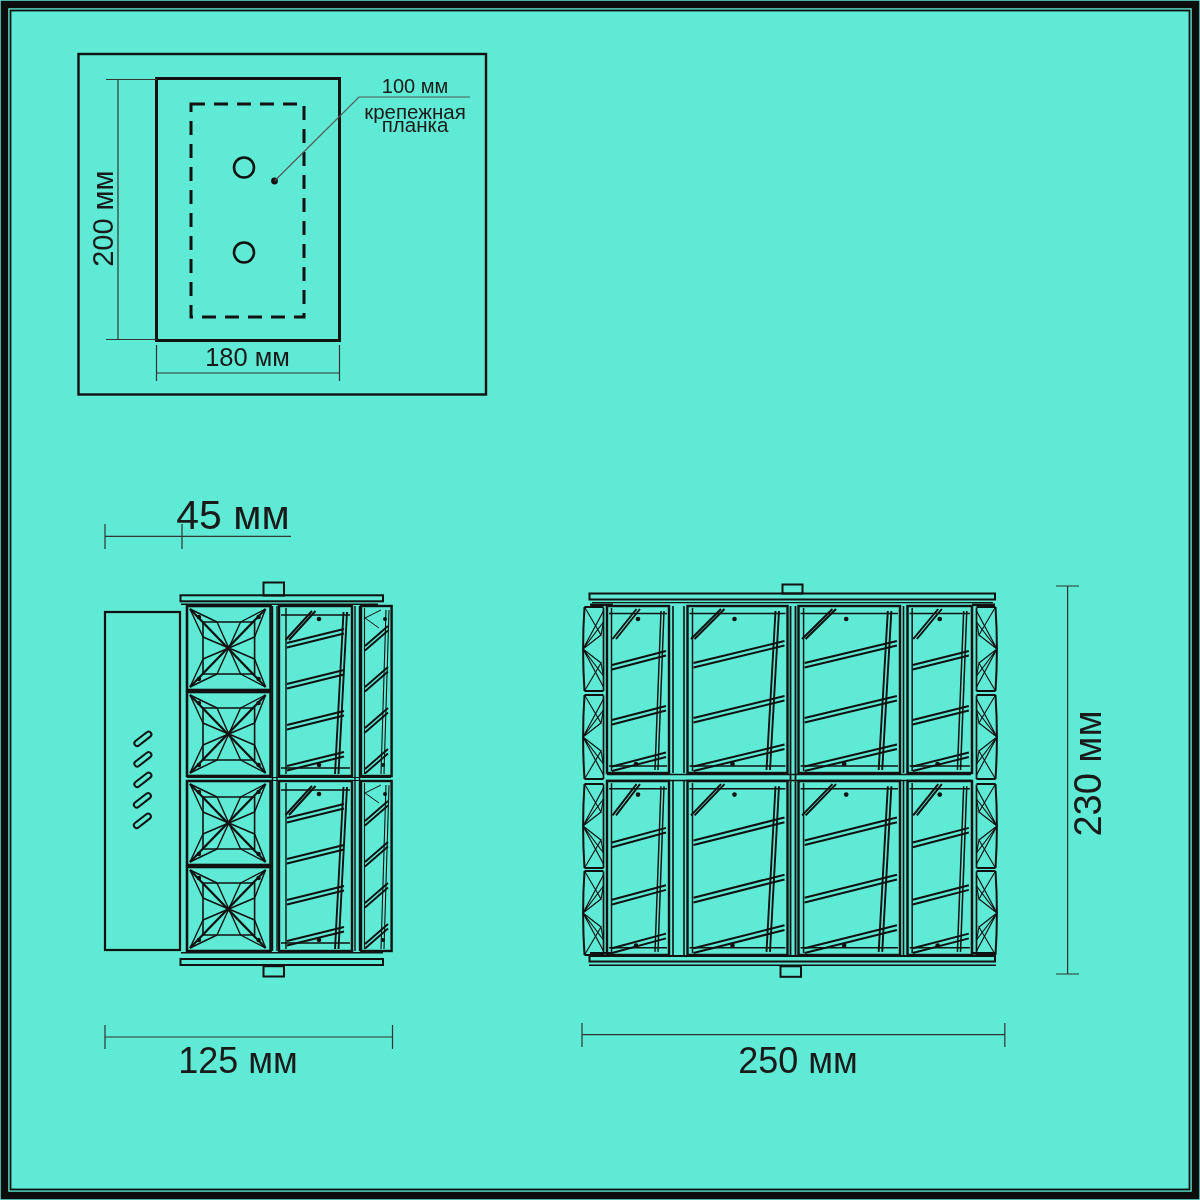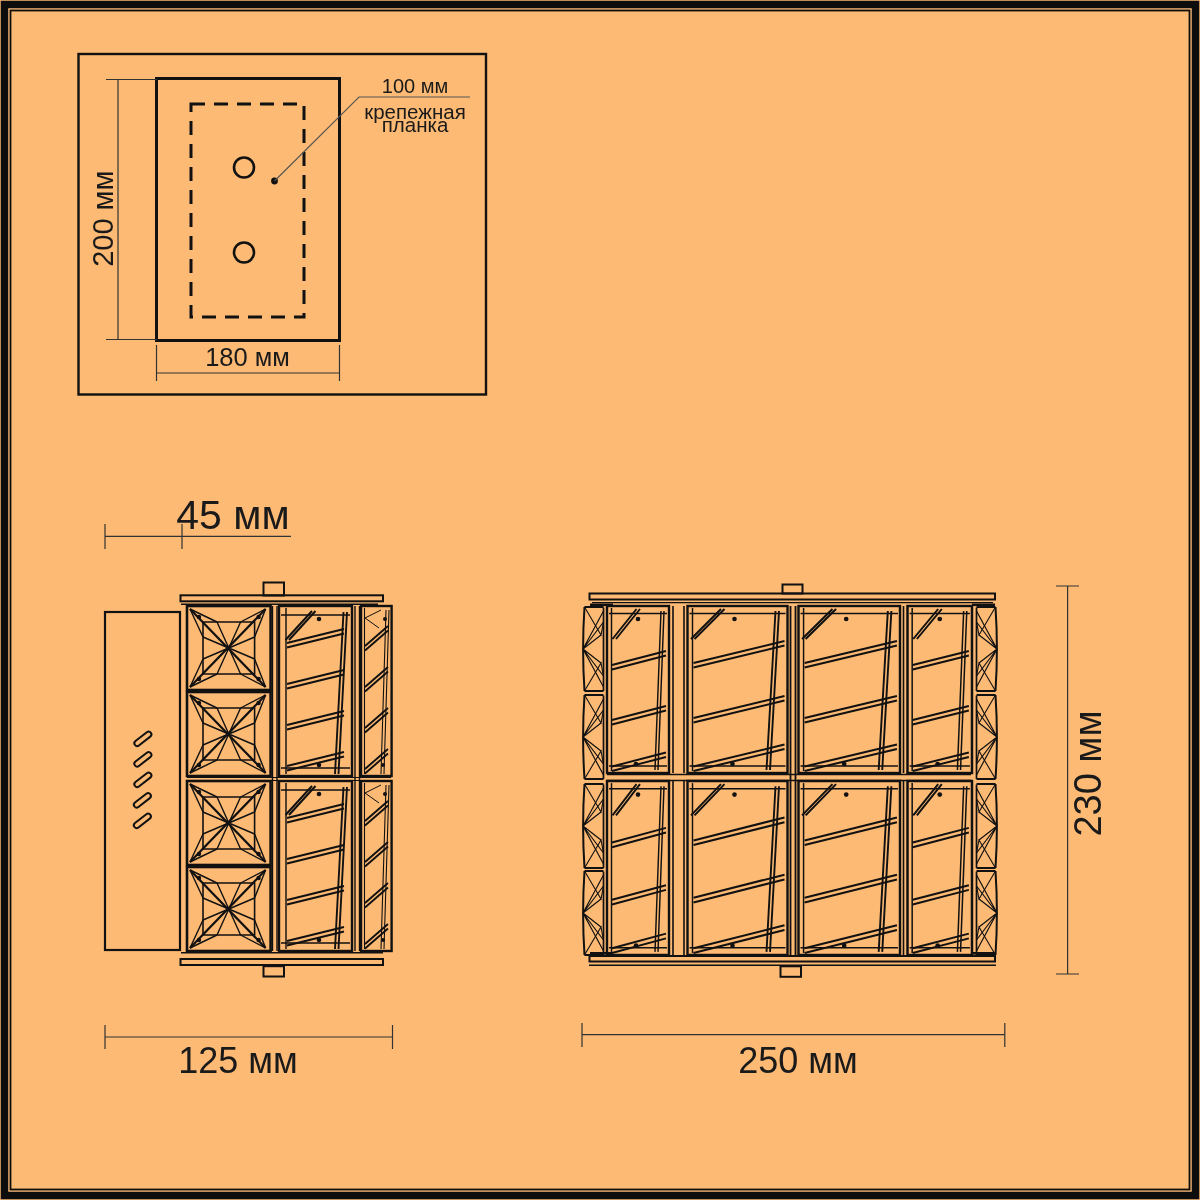--- a/index.html
+++ b/index.html
@@ -1,16 +1,16 @@
 <!DOCTYPE html>
 <html><head>
 <meta charset="utf-8">
 <style>
   html,body{margin:0;padding:0;background:#fff;}
-  .page{width:1200px;height:1200px;position:relative;background:#fdba74;}
+  .page{width:1200px;height:1200px;position:relative;background:#5eead4;}
   svg{display:block;}
   text{font-family:"Liberation Sans", sans-serif;fill:#1a1a1a;}
 </style>
 </head>
 <body>
 <div class="page">
 <svg width="1200" height="1200" viewBox="0 0 1200 1200" fill="none" stroke-linecap="butt">
 <defs>
 
 <g id="xsq">

